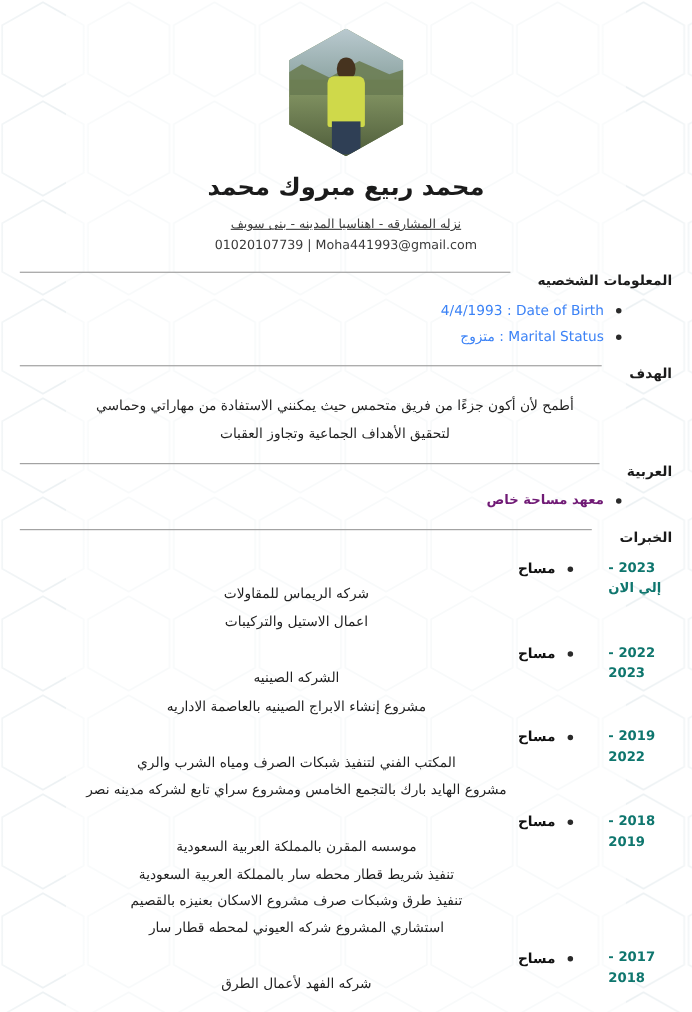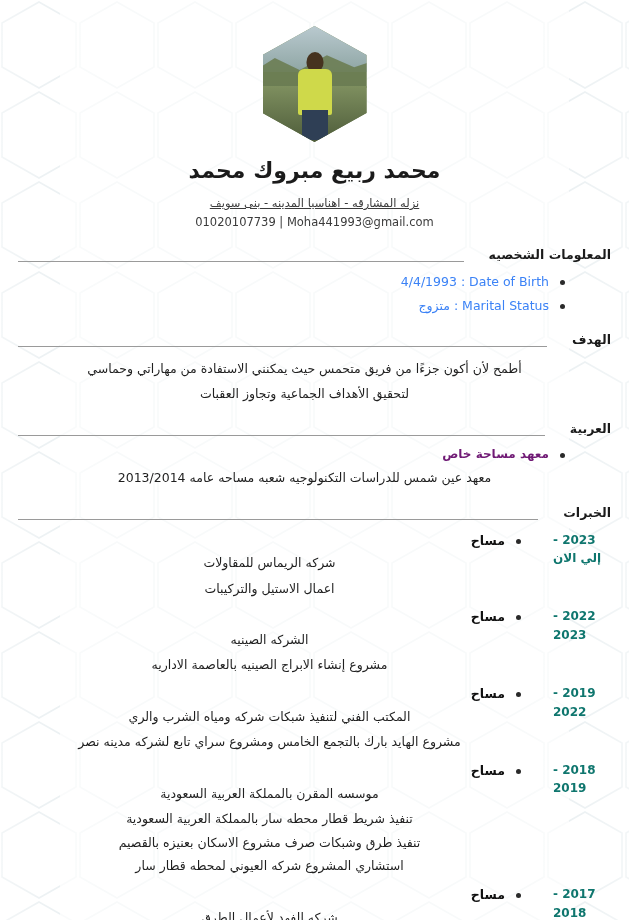--- a/index.html
+++ b/index.html
@@ -104,21 +104,21 @@
     text-decoration: underline;
   }
 
   
   .section {
     margin-top: 15px;
     padding: 0 18px 0 18px;
   }
   .section-head {
     display: flex;
-    align-items: flex-end;
+    align-items: flex-start;
     gap: 25px;
   }
   .section-title {
     font-size: 12.5px;
     font-weight: bold;
     color: #1b1b1b;
     white-space: nowrap;
   }
   .section-rule {
     flex: 1;
@@ -341,21 +341,20 @@
 
     <div class="section">
       <div class="section-head">
         <div class="section-title">العربية</div>
         <div class="section-rule"></div>
       </div>
       <div class="section-body">
         <div class="edu-row">
           <div class="edu-title">معهد مساحة خاص</div>
         </div>
-        <div class="edu-sub">معهد عين شمس للدراسات التكنولوجيه شعبه مساحه عامه 2013/2014</div>
       </div>
     </div>
 
     <div class="section">
       <div class="section-head">
         <div class="section-title">الخبرات</div>
         <div class="section-rule"></div>
       </div>
 
       <div class="section-body" style="padding-right:0;padding-left:0;margin-top:10px;">
@@ -394,21 +393,21 @@
 
         <div class="exp-item">
           <div class="exp-dates">
             <div>2019 -</div>
             <div>2022</div>
           </div>
           <div class="exp-main">
             <div class="exp-role-row">
               <div class="exp-role">مساح</div>
             </div>
-            <div class="exp-company">المكتب الفني لتنفيذ شبكات شركه ومياه الشرب والري</div>
+            <div class="exp-company">المكتب الفني لتنفيذ شبكات الصرف ومياه الشرب والري</div>
             <div class="exp-details">
               <div class="exp-detail">مشروع الهايد بارك بالتجمع الخامس ومشروع سراي تابع لشركه مدينه نصر</div>
             </div>
           </div>
         </div>
 
         <div class="exp-item">
           <div class="exp-dates">
             <div>2018 -</div>
             <div>2019</div>

